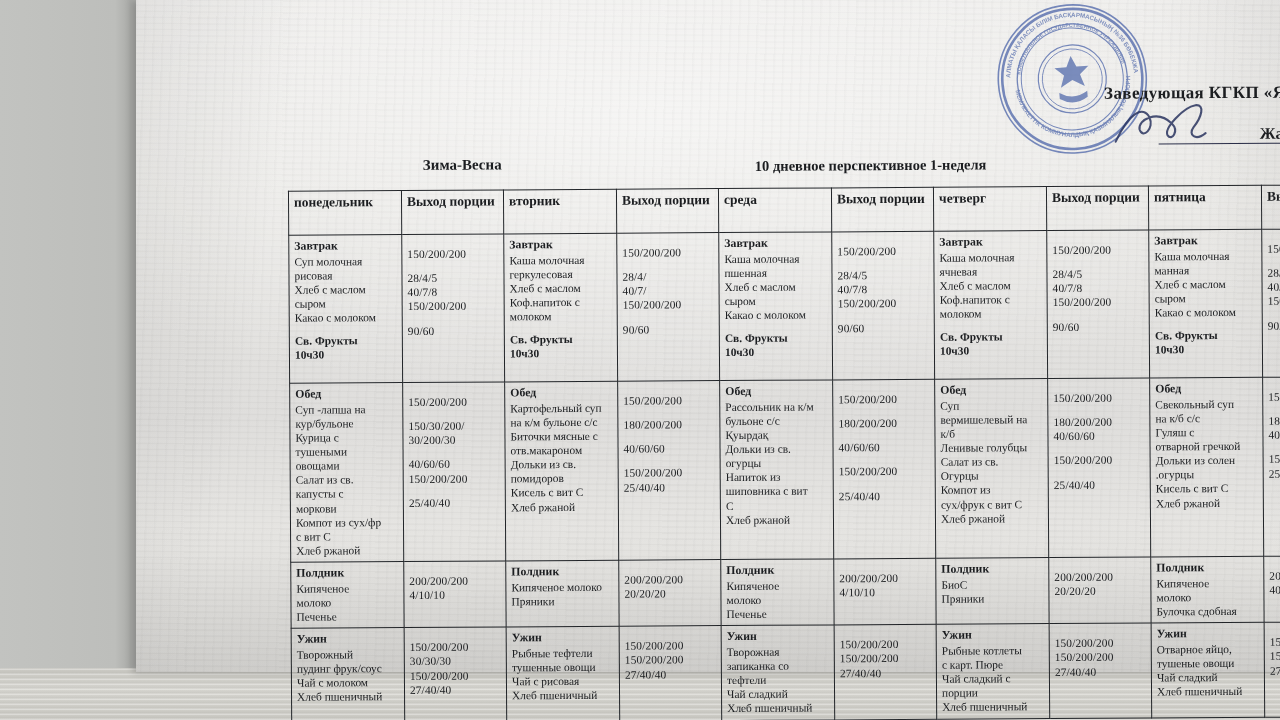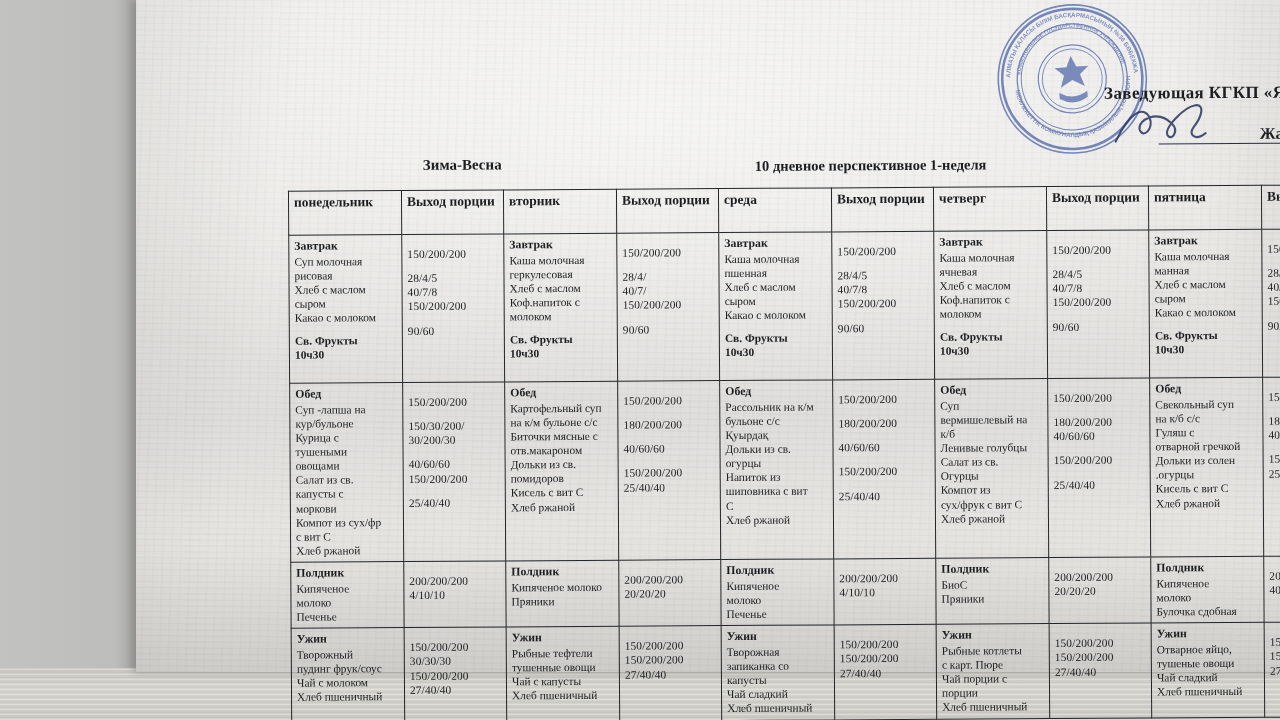--- a/index.html
+++ b/index.html
@@ -469,48 +469,48 @@
               <span class="spacer"></span>
               <span class="item">150/200/200</span>
               <span class="item">30/30/30</span>
               <span class="item">150/200/200</span>
               <span class="item">27/40/40</span>
             </td>
             <td class="cell dish">
               <span class="meal-title">Ужин</span>
               <span class="item">Рыбные тефтели</span>
               <span class="item">тушенные овощи</span>
-              <span class="item">Чай с капусты</span>
+              <span class="item">Чай с рисовая</span>
               <span class="item">Хлеб пшеничный</span>
             </td>
             <td class="cell out">
               <span class="spacer"></span>
               <span class="item">150/200/200</span>
               <span class="item">150/200/200</span>
               <span class="item">27/40/40</span>
             </td>
             <td class="cell dish">
               <span class="meal-title">Ужин</span>
               <span class="item">Творожная</span>
               <span class="item">запиканка со</span>
-              <span class="item">капусты</span>
+              <span class="item">тефтели</span>
               <span class="item">Чай сладкий</span>
               <span class="item">Хлеб пшеничный</span>
             </td>
             <td class="cell out">
               <span class="spacer"></span>
               <span class="item">150/200/200</span>
               <span class="item">150/200/200</span>
               <span class="item">27/40/40</span>
             </td>
             <td class="cell dish">
               <span class="meal-title">Ужин</span>
               <span class="item">Рыбные  котлеты</span>
               <span class="item">с карт. Пюре</span>
-              <span class="item">Чай порции с</span>
+              <span class="item">Чай сладкий с</span>
               <span class="item">порции</span>
               <span class="item">Хлеб пшеничный</span>
             </td>
             <td class="cell out">
               <span class="spacer"></span>
               <span class="item">150/200/200</span>
               <span class="item">150/200/200</span>
               <span class="item">27/40/40</span>
             </td>
             <td class="cell dish">

